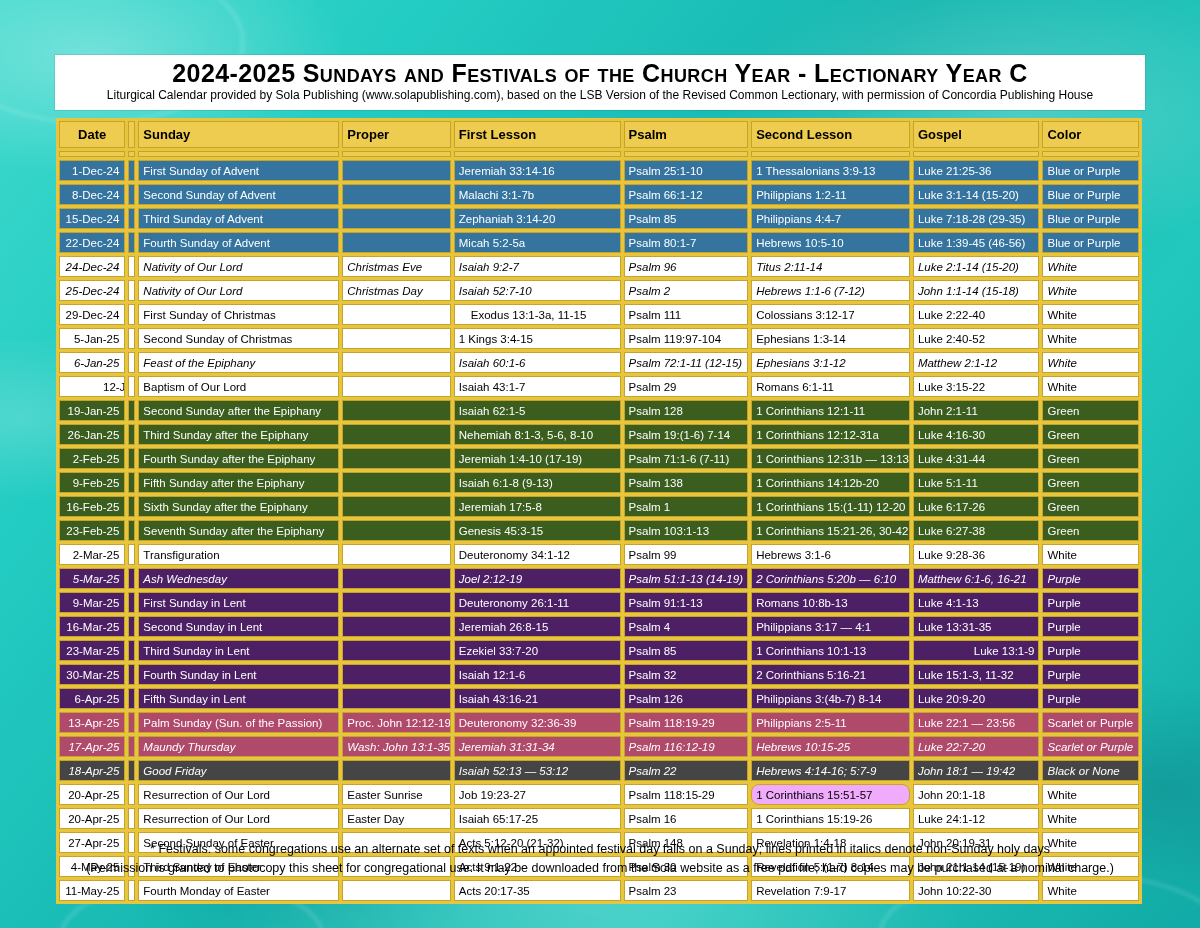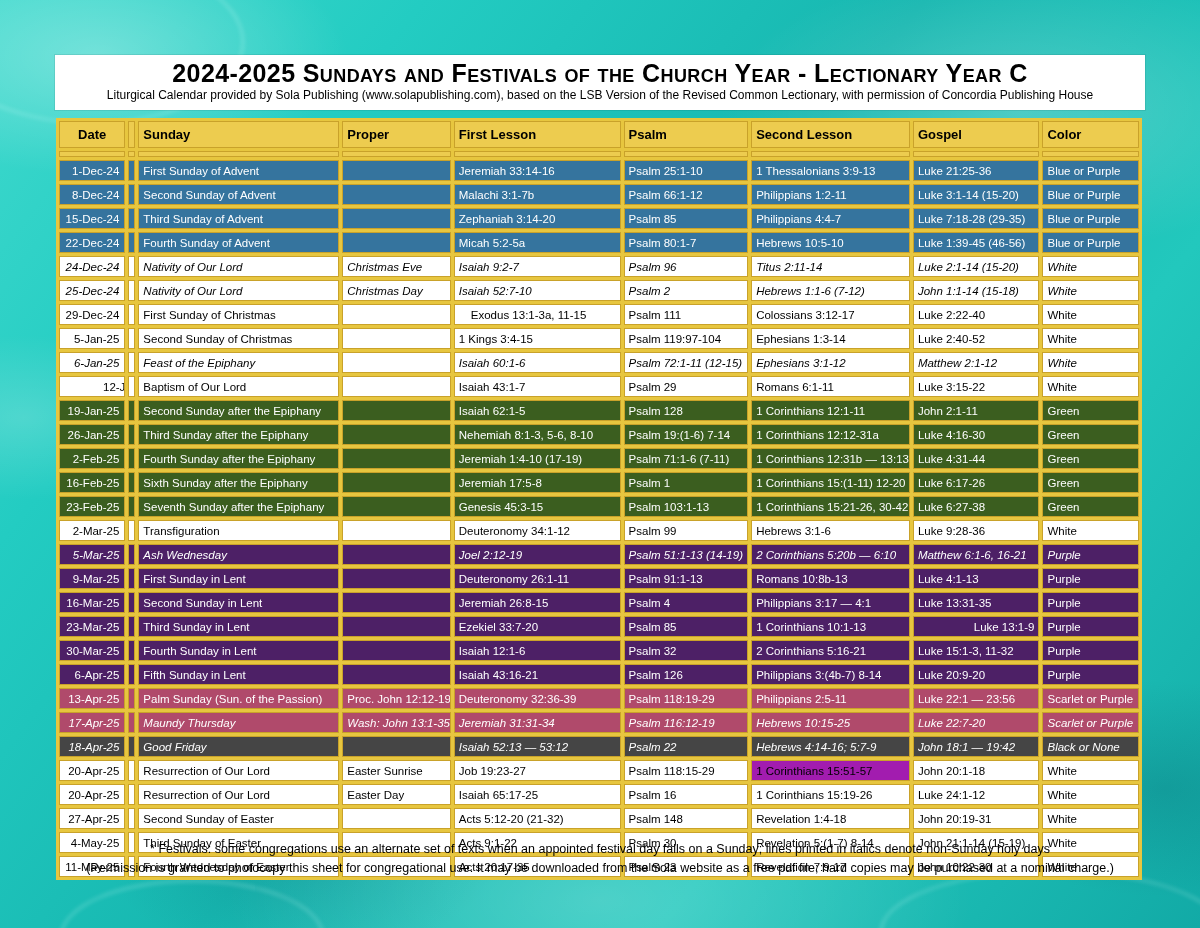--- a/index.html
+++ b/index.html
@@ -237,20 +237,31 @@
           <td class="c-x" style="background: rgb(59, 94, 31); color: rgb(255, 255, 255);"></td>
           <td class="c-x" style="background: rgb(59, 94, 31); color: rgb(255, 255, 255);">Fourth Sunday after the Epiphany</td>
           <td class="c-x" style="background: rgb(59, 94, 31); color: rgb(255, 255, 255);"></td>
           <td class="c-x" style="background: rgb(59, 94, 31); color: rgb(255, 255, 255);">Jeremiah 1:4-10 (17-19)</td>
           <td class="c-x" style="background: rgb(59, 94, 31); color: rgb(255, 255, 255);">Psalm 71:1-6 (7-11)</td>
           <td class="c-x" style="background: rgb(59, 94, 31); color: rgb(255, 255, 255);">1 Corinthians 12:31b — 13:13</td>
           <td class="c-x" style="background: rgb(59, 94, 31); color: rgb(255, 255, 255);">Luke 4:31-44</td>
           <td class="c-x" style="background: rgb(59, 94, 31); color: rgb(255, 255, 255);">Green</td>
         </tr>
         <tr>
+          <td class="c-date" style="background: rgb(59, 94, 31); color: rgb(255, 255, 255);">9-Feb-25</td>
+          <td class="c-x" style="background: rgb(59, 94, 31); color: rgb(255, 255, 255);"></td>
+          <td class="c-x" style="background: rgb(59, 94, 31); color: rgb(255, 255, 255);">Fifth Sunday after the Epiphany</td>
+          <td class="c-x" style="background: rgb(59, 94, 31); color: rgb(255, 255, 255);"></td>
+          <td class="c-x" style="background: rgb(59, 94, 31); color: rgb(255, 255, 255);">Isaiah 6:1-8 (9-13)</td>
+          <td class="c-x" style="background: rgb(59, 94, 31); color: rgb(255, 255, 255);">Psalm 138</td>
+          <td class="c-x" style="background: rgb(59, 94, 31); color: rgb(255, 255, 255);">1 Corinthians 14:12b-20</td>
+          <td class="c-x" style="background: rgb(59, 94, 31); color: rgb(255, 255, 255);">Luke 5:1-11</td>
+          <td class="c-x" style="background: rgb(59, 94, 31); color: rgb(255, 255, 255);">Green</td>
+        </tr>
+        <tr>
           <td class="c-date" style="background: rgb(59, 94, 31); color: rgb(255, 255, 255);">16-Feb-25</td>
           <td class="c-x" style="background: rgb(59, 94, 31); color: rgb(255, 255, 255);"></td>
           <td class="c-x" style="background: rgb(59, 94, 31); color: rgb(255, 255, 255);">Sixth Sunday after the Epiphany</td>
           <td class="c-x" style="background: rgb(59, 94, 31); color: rgb(255, 255, 255);"></td>
           <td class="c-x" style="background: rgb(59, 94, 31); color: rgb(255, 255, 255);">Jeremiah 17:5-8</td>
           <td class="c-x" style="background: rgb(59, 94, 31); color: rgb(255, 255, 255);">Psalm 1</td>
           <td class="c-x" style="background: rgb(59, 94, 31); color: rgb(255, 255, 255);">1 Corinthians 15:(1-11) 12-20</td>
           <td class="c-x" style="background: rgb(59, 94, 31); color: rgb(255, 255, 255);">Luke 6:17-26</td>
           <td class="c-x" style="background: rgb(59, 94, 31); color: rgb(255, 255, 255);">Green</td>
         </tr>
@@ -375,21 +386,21 @@
           <td class="c-x" style="background: rgb(69, 69, 69); color: rgb(255, 255, 255);">John 18:1 — 19:42</td>
           <td class="c-x" style="background: rgb(69, 69, 69); color: rgb(255, 255, 255);">Black or None</td>
         </tr>
         <tr>
           <td class="c-date" style="background: rgb(255, 255, 255); color: rgb(0, 0, 0);">20-Apr-25</td>
           <td class="c-x" style="background: rgb(255, 255, 255); color: rgb(0, 0, 0);"></td>
           <td class="c-x" style="background: rgb(255, 255, 255); color: rgb(0, 0, 0);">Resurrection of Our Lord</td>
           <td class="c-x" style="background: rgb(255, 255, 255); color: rgb(0, 0, 0);">Easter Sunrise</td>
           <td class="c-x" style="background: rgb(255, 255, 255); color: rgb(0, 0, 0);">Job 19:23-27</td>
           <td class="c-x" style="background: rgb(255, 255, 255); color: rgb(0, 0, 0);">Psalm 118:15-29</td>
-          <td class="c-x" style="background: #a21caf; color: rgb(0, 0, 0);">1 Corinthians 15:51-57</td>
+          <td class="c-x" style="background: #f0abfc; color: rgb(0, 0, 0); border-radius: 8px;">1 Corinthians 15:51-57</td>
           <td class="c-x" style="background: rgb(255, 255, 255); color: rgb(0, 0, 0);">John 20:1-18</td>
           <td class="c-x" style="background: rgb(255, 255, 255); color: rgb(0, 0, 0);">White</td>
         </tr>
         <tr>
           <td class="c-date" style="background: rgb(255, 255, 255); color: rgb(0, 0, 0);">20-Apr-25</td>
           <td class="c-x" style="background: rgb(255, 255, 255); color: rgb(0, 0, 0);"></td>
           <td class="c-x" style="background: rgb(255, 255, 255); color: rgb(0, 0, 0);">Resurrection of Our Lord</td>
           <td class="c-x" style="background: rgb(255, 255, 255); color: rgb(0, 0, 0);">Easter Day</td>
           <td class="c-x" style="background: rgb(255, 255, 255); color: rgb(0, 0, 0);">Isaiah 65:17-25</td>
           <td class="c-x" style="background: rgb(255, 255, 255); color: rgb(0, 0, 0);">Psalm 16</td>
@@ -415,21 +426,21 @@
           <td class="c-x" style="background: rgb(255, 255, 255); color: rgb(0, 0, 0);"></td>
           <td class="c-x" style="background: rgb(255, 255, 255); color: rgb(0, 0, 0);">Acts 9:1-22</td>
           <td class="c-x" style="background: rgb(255, 255, 255); color: rgb(0, 0, 0);">Psalm 30</td>
           <td class="c-x" style="background: rgb(255, 255, 255); color: rgb(0, 0, 0);">Revelation 5:(1-7) 8-14</td>
           <td class="c-x" style="background: rgb(255, 255, 255); color: rgb(0, 0, 0);">John 21:1-14 (15-19)</td>
           <td class="c-x" style="background: rgb(255, 255, 255); color: rgb(0, 0, 0);">White</td>
         </tr>
         <tr>
           <td class="c-date" style="background: rgb(255, 255, 255); color: rgb(0, 0, 0);">11-May-25</td>
           <td class="c-x" style="background: rgb(255, 255, 255); color: rgb(0, 0, 0);"></td>
-          <td class="c-x" style="background: rgb(255, 255, 255); color: rgb(0, 0, 0);">Fourth Wednesday of Easter</td>
+          <td class="c-x" style="background: rgb(255, 255, 255); color: rgb(0, 0, 0);">Fourth Monday of Easter</td>
           <td class="c-x" style="background: rgb(255, 255, 255); color: rgb(0, 0, 0);"></td>
           <td class="c-x" style="background: rgb(255, 255, 255); color: rgb(0, 0, 0);">Acts 20:17-35</td>
           <td class="c-x" style="background: rgb(255, 255, 255); color: rgb(0, 0, 0);">Psalm 23</td>
           <td class="c-x" style="background: rgb(255, 255, 255); color: rgb(0, 0, 0);">Revelation 7:9-17</td>
           <td class="c-x" style="background: rgb(255, 255, 255); color: rgb(0, 0, 0);">John 10:22-30</td>
           <td class="c-x" style="background: rgb(255, 255, 255); color: rgb(0, 0, 0);">White</td>
         </tr>
       </tbody>
   </table>
 </div>

